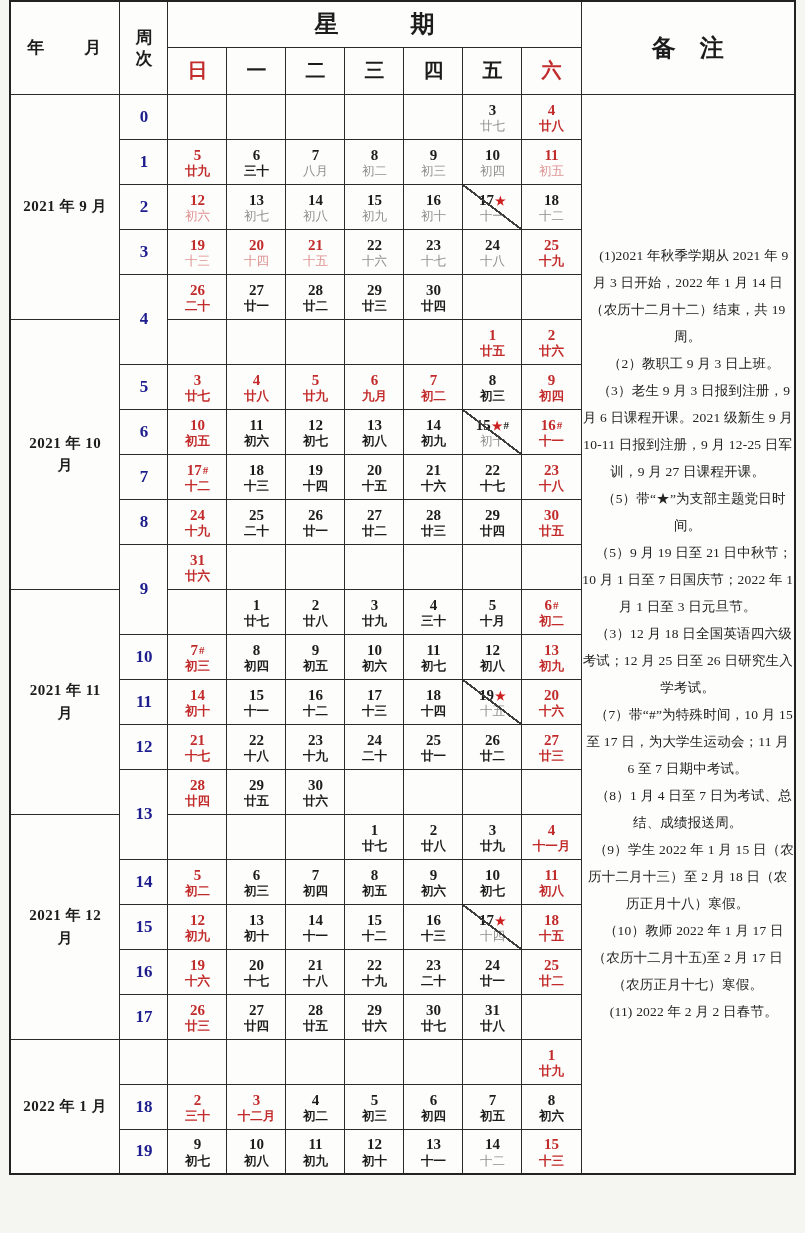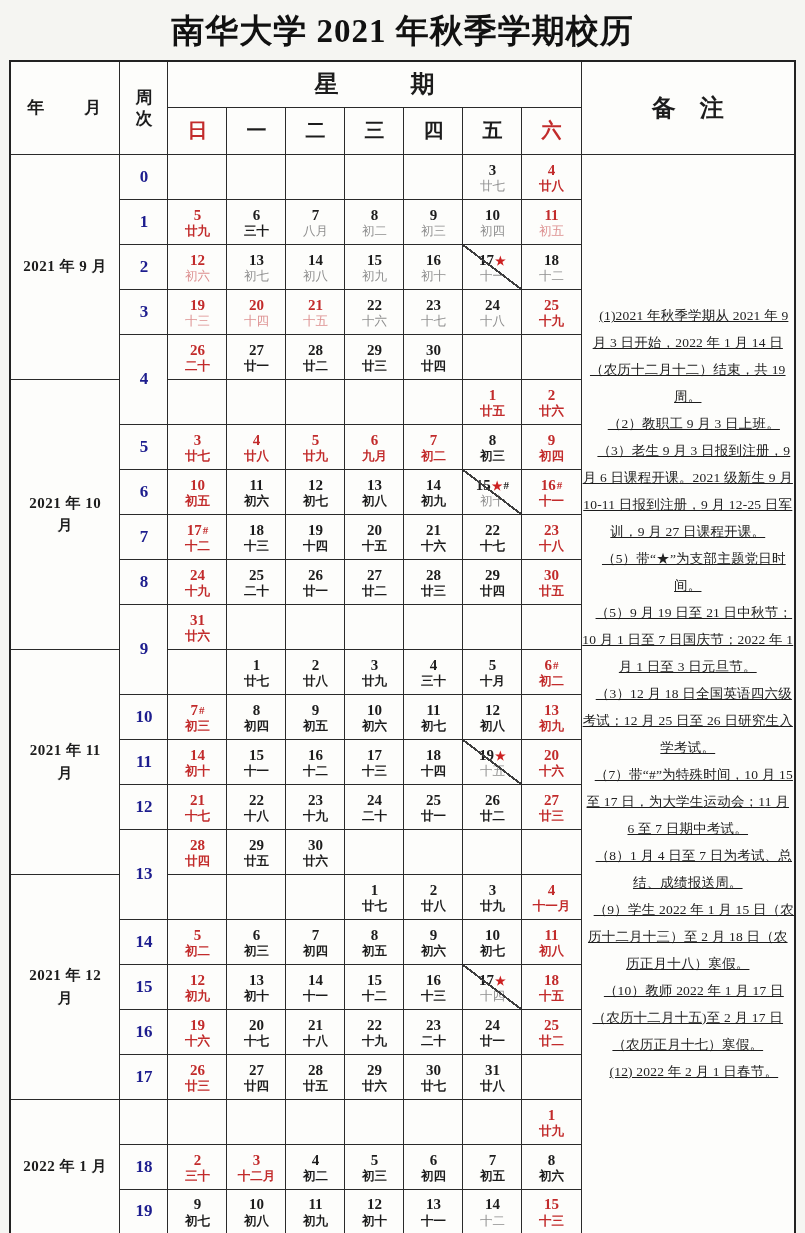--- a/index.html
+++ b/index.html
@@ -70,36 +70,34 @@
       transparent calc(50% - 1px),
       #3d3d3d calc(50% - 1px),
       #3d3d3d calc(50% + 1px),
       transparent calc(50% + 1px));
     pointer-events:none;
   }
   td.notes-cell{
     vertical-align:top;
     text-align:left;
     padding:128px 9px 8px 9px;
-    text-decoration:underline;
   }
   .notes-wrap p{
     margin:0;
     font-size:13.5px;
     line-height:2.0;
     text-indent:0.9em;
     color:#222;
     letter-spacing:0.2px;
   }
 </style>
 </head>
 <body>
 
 <div class="page">
-  <div class="title">南华大学 2021 年秋季学期校历</div>
   <table class="cal">
     <colgroup>
       <col style="width:110px">
       <col style="width:48px">
       <col style="width:59px">
         <col style="width:59px">
         <col style="width:59px">
         <col style="width:59px">
         <col style="width:59px">
         <col style="width:59px">
@@ -144,21 +142,21 @@
               <p>(1)2021 年秋季学期从 2021 年 9 月 3 日开始，2022 年 1 月 14 日（农历十二月十二）结束，共 19 周。</p>
               <p>（2）教职工 9 月 3 日上班。</p>
               <p>（3）老生 9 月 3 日报到注册，9 月 6 日课程开课。2021 级新生 9 月 10-11 日报到注册，9 月 12-25 日军训，9 月 27 日课程开课。</p>
               <p>（5）带“★”为支部主题党日时间。</p>
               <p>（5）9 月 19 日至 21 日中秋节；10 月 1 日至 7 日国庆节；2022 年 1 月 1 日至 3 日元旦节。</p>
               <p>（3）12 月 18 日全国英语四六级考试；12 月 25 日至 26 日研究生入学考试。</p>
               <p>（7）带“#”为特殊时间，10 月 15 至 17 日，为大学生运动会；11 月 6 至 7 日期中考试。</p>
               <p>（8）1 月 4 日至 7 日为考试、总结、成绩报送周。</p>
               <p>（9）学生 2022 年 1 月 15 日（农历十二月十三）至 2 月 18 日（农历正月十八）寒假。</p>
               <p>（10）教师 2022 年 1 月 17 日（农历十二月十五)至 2 月 17 日（农历正月十七）寒假。</p>
-              <p>(12) 2022 年 2 月 1 日春节。</p>
+              <p>(11) 2022 年 2 月 2 日春节。</p>
             </div>
           </td>
         </tr>
         <tr class="brow">
           <td class="wkno">1</td>
           <td class="dc c-r">
             <div class="d"><span>5</span></div>
             <div class="l">廿九</div>
           </td>
           <td class="dc c-k">

